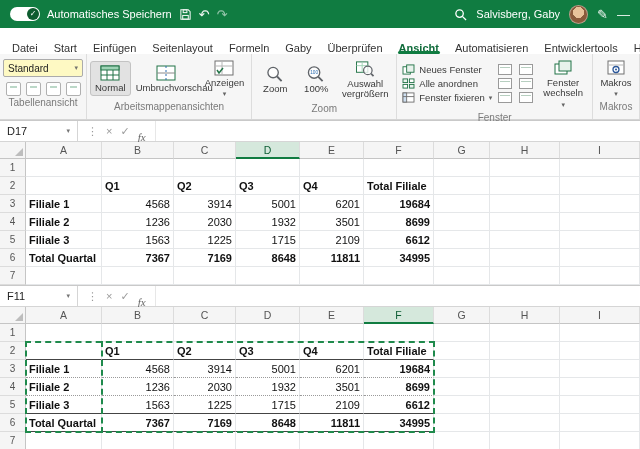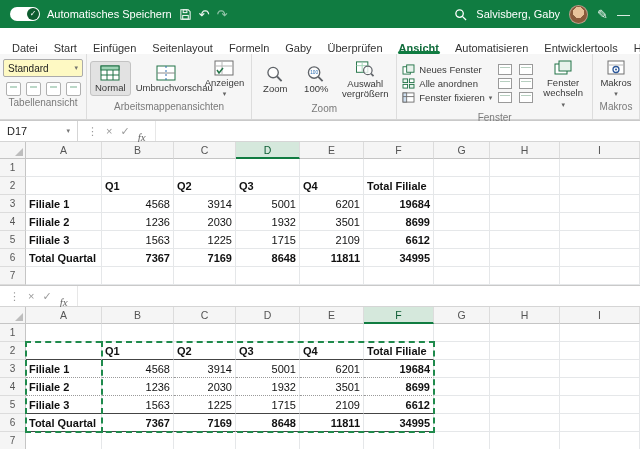--- a/index.html
+++ b/index.html
@@ -388,20 +388,24 @@
         <div class="g-cell"></div>
         <div class="g-cell"></div>
         <div class="g-cell"></div>
         <div class="g-cell"></div>
       </div>
   </div>
 </div>
 
 <div>
   <div class="fbar">
+    <div class="namebox">
+      <span>F11</span>
+      <span class="chev" style="color:#666">▾</span>
+    </div>
     <div class="fb-icons">
       <span>⋮</span>
       <span>×</span>
       <span>✓</span>
       <span class="fx">fx</span>
     </div>
     <div class="finput"></div>
   </div>
   <div class="pane-grid" id="pane2wrap">
     <div class="grid" id="grid2">

